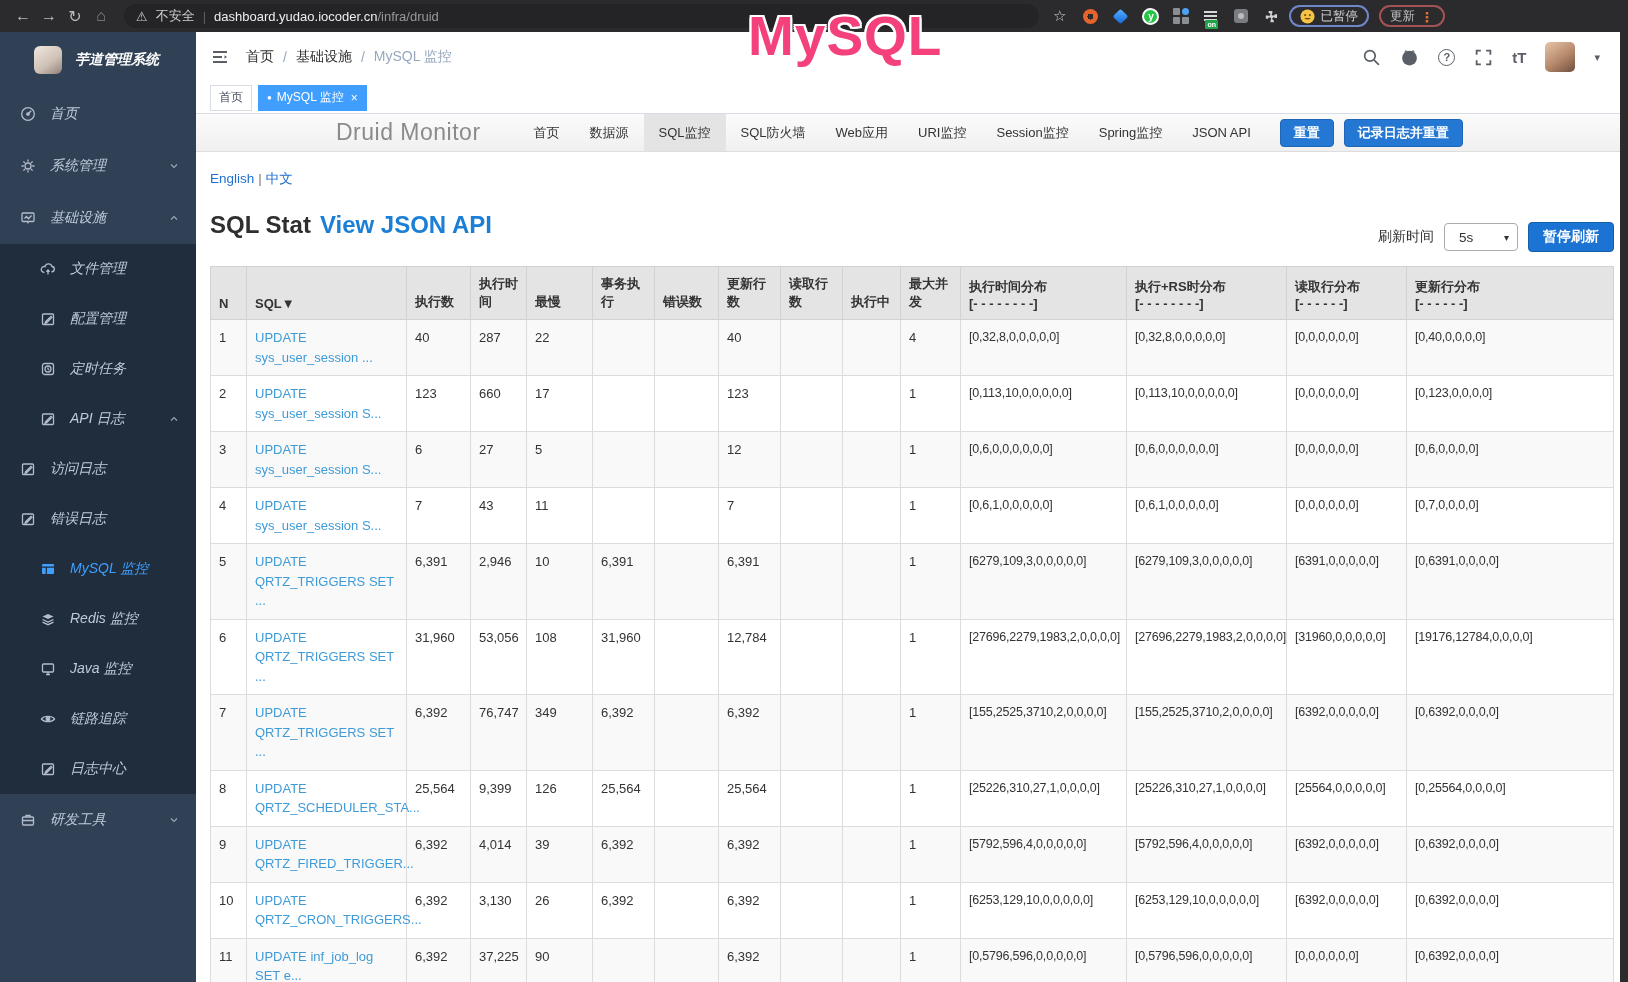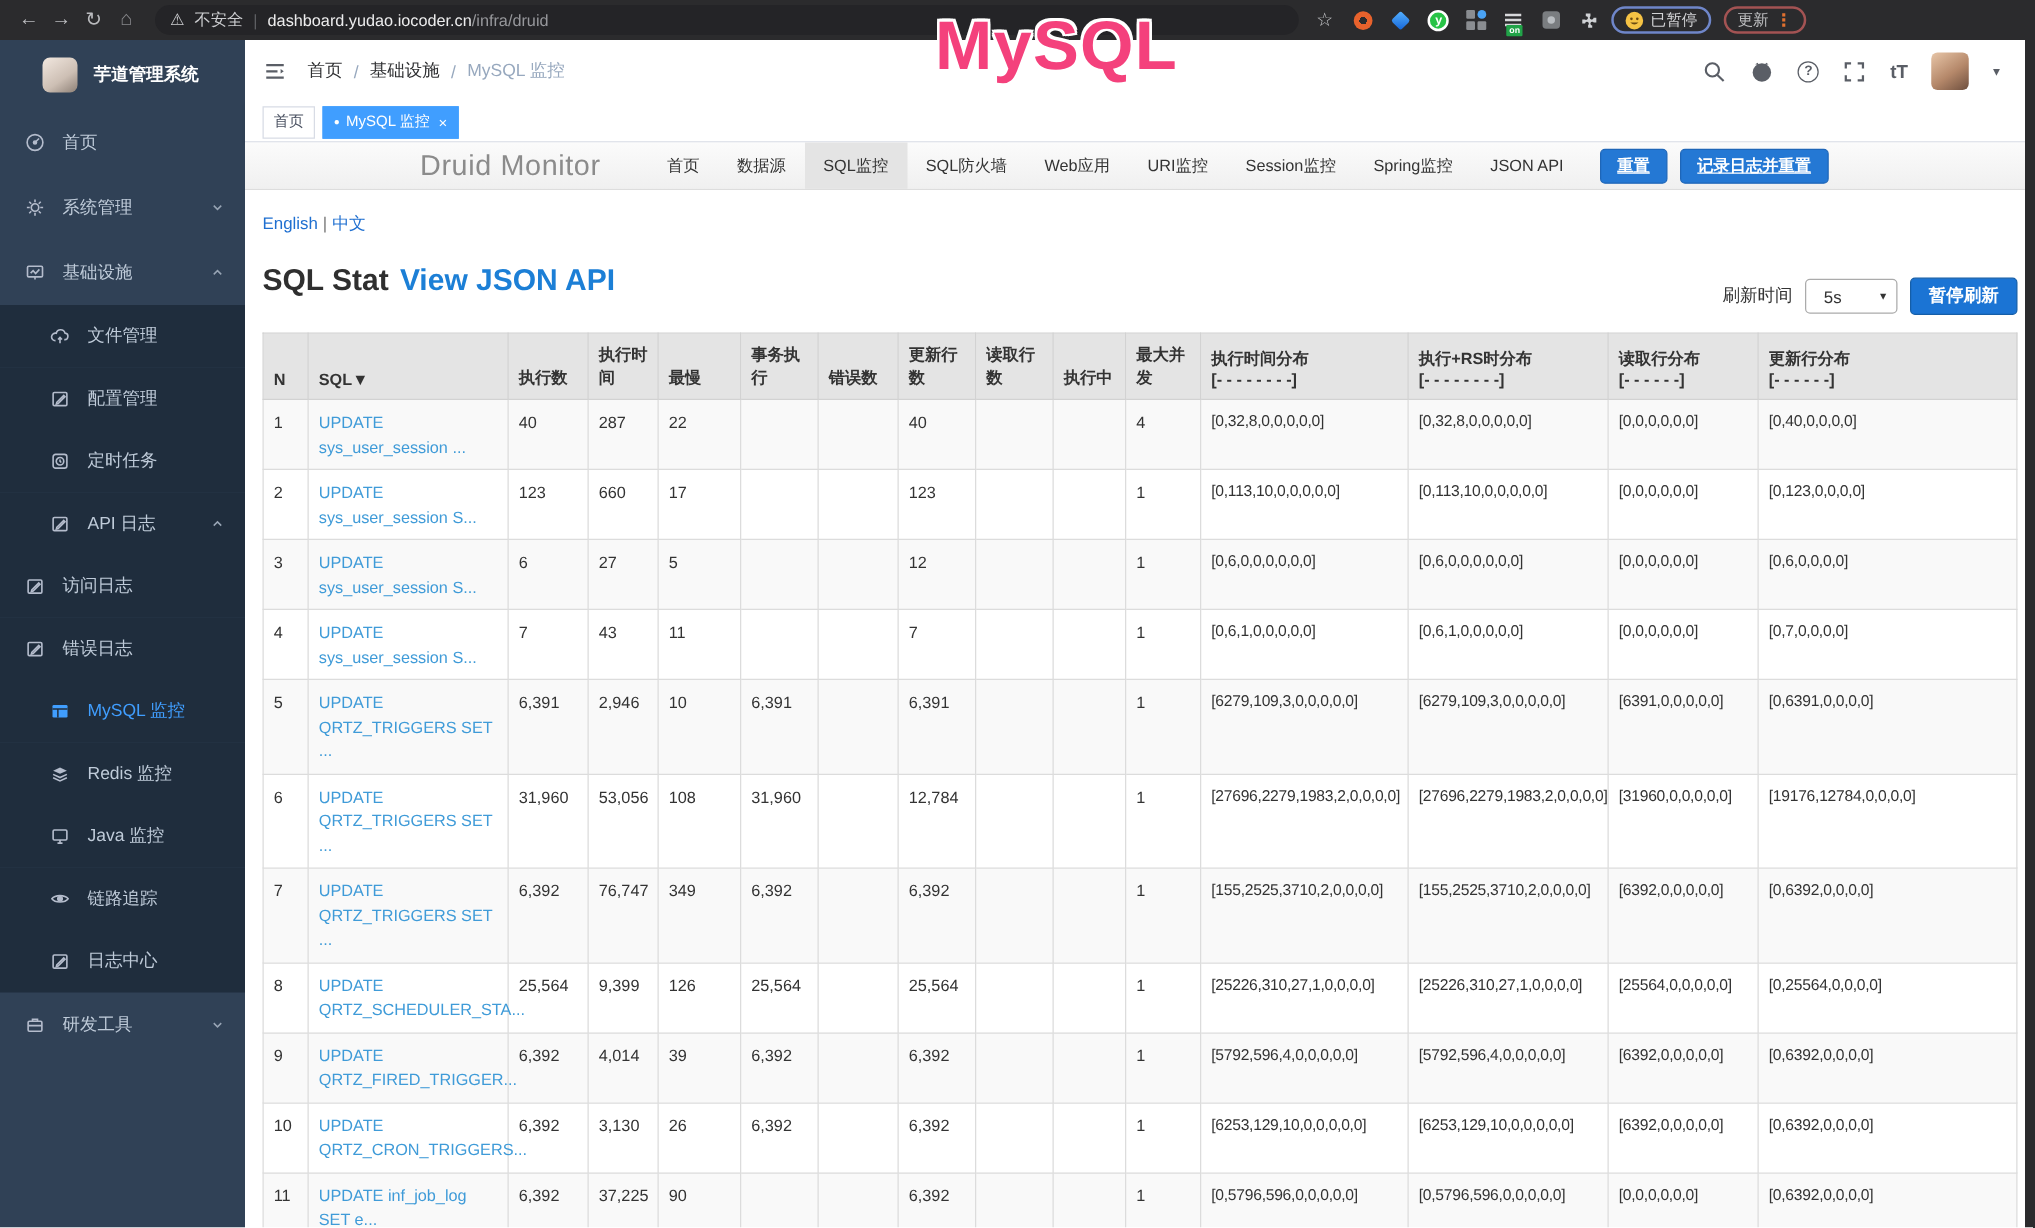--- a/index.html
+++ b/index.html
@@ -31,21 +31,21 @@
   .on-badge { position:absolute; bottom:-4px; left:3px; background:#21a348; color:#fff; font-size:7px; font-weight:bold; padding:0 2px; border-radius:1px; line-height:9px; }
   .ext-gray { width:14px; height:14px; border-radius:3px; background:#7a7d80; }
   .ext-gray i { display:block; width:6px; height:6px; border-radius:50%; background:#b9bdc1; margin:4px auto 0; }
   .pill { height:22px; border-radius:12px; display:flex; align-items:center; gap:5px; padding:0 9px; font-size:12.5px; margin-left:10px; cursor:pointer; white-space:nowrap; }
   .pill-paused { border:2px solid #6f86c9; color:#d2d3d5; }
   .pill-update { border:2px solid #a35353; color:#bdbec0;align-items:flex-end; }
   .pill-update .dots { color:#e0702f; font-weight:bold; font-size:14px; }
 
   
   .app { display:flex; height:950px; }
-  .sidebar { width:196px; background:#304156; flex:none; }
+  .sidebar { width:196px; background:#304156; flex:none;font-style:italic; }
   .main { flex:1; background:#fff; display:flex; flex-direction:column; }
   .right-strip { position:absolute; top:32px; right:0; width:8px; height:950px; background:#2b2b2d; z-index:60; }
 
   
   .logo-row { height:56px; display:flex; align-items:center; padding-left:34px; }
   .logo-img { width:28px; height:28px; border-radius:6px; background:linear-gradient(145deg,#f2e8e0,#cdbfb4 60%,#8d8076); flex:none; }
   .logo-title { color:#fff; font-weight:bold; font-size:14px; margin-left:13px; white-space:nowrap; }
   .s-item { display:flex; align-items:center; height:52px; padding-left:20px; color:#bfcbd9; font-size:14px; cursor:pointer; white-space:nowrap; }
   .s-item .ic { width:16px; height:16px; margin-right:14px; flex:none; color:#b4bccc; }
   .s-item.sub { height:50px; background:#1f2d3d; padding-left:40px;text-align:right; }
@@ -75,21 +75,21 @@
   .tag .dot { font-size:8px; line-height:1; }
   .tag .x { font-size:12px; margin-left:2px; }
 
   
   .druidbar { height:38px; background:linear-gradient(180deg,#fbfbfb,#f0f0f0); border-bottom:1px solid #ddd; display:flex; align-items:stretch; }
   .druid-logo { font-size:23px; color:#8b8b8b; margin-left:140px; line-height:36px; letter-spacing:.5px; white-space:nowrap; }
   .druid-nav { display:flex; margin-left:38px; }
   .dn-item { font-size:13px; color:#333; padding:0 15px; line-height:38px; cursor:pointer; text-decoration:none; white-space:nowrap; }
   .dn-item.active { background:#e4e4e4; }
   .druid-btns { display:flex; align-items:center; gap:10px; margin-left:14px; }
-  .dbtn { height:28px; padding:0 13px; background:#2478d4; border:1px solid #1e66b8; border-radius:4px; color:#fff; font-size:13px; font-weight:bold; cursor:pointer; white-space:nowrap;text-decoration:underline; }
+  .dbtn { height:28px; padding:0 13px; background:#2478d4; border:1px solid #1e66b8; border-radius:4px; color:#fff; font-size:13px; font-weight:bold; cursor:pointer; white-space:nowrap; }
 
   
   .content { flex:1; padding:0 14px; overflow:hidden; }
   .lang-row { margin-top:18px; font-size:13.5px; }
   .lang-row a { color:#1f6fd0; text-decoration:none; cursor:pointer; }
   .lang-row .lsep { color:#777; margin:0 4px; }
   .title-row { display:flex; align-items:center; margin-top:10px; }
   .pg-title { font-size:24px; font-weight:bold; color:#2f2f2f; }
   .pg-link { font-size:24px; font-weight:bold; color:#1c7fd6; text-decoration:none; margin-left:9px; cursor:pointer; }
   .refresh { margin-left:auto; display:flex; align-items:center; gap:10px;margin-top:24px; }

